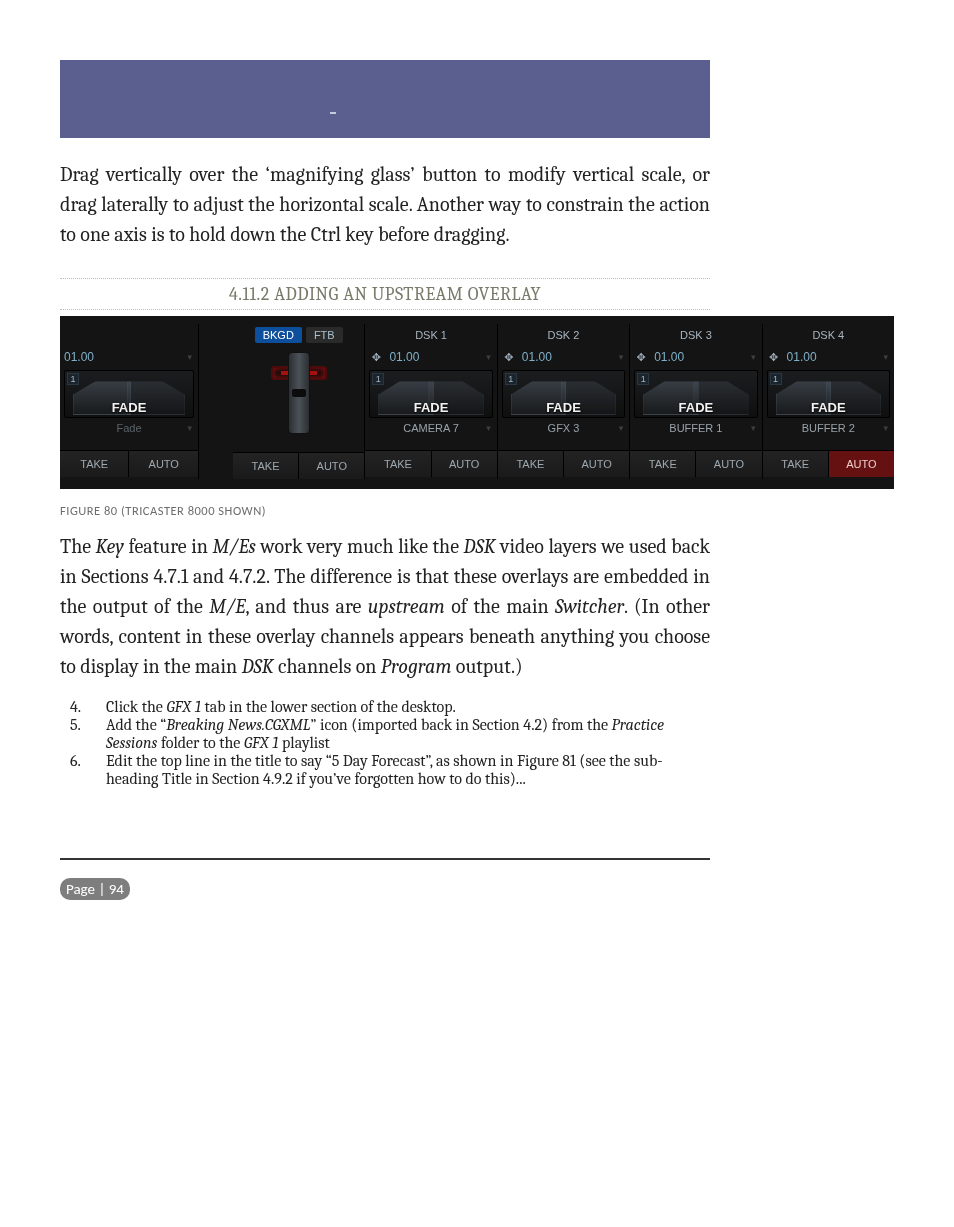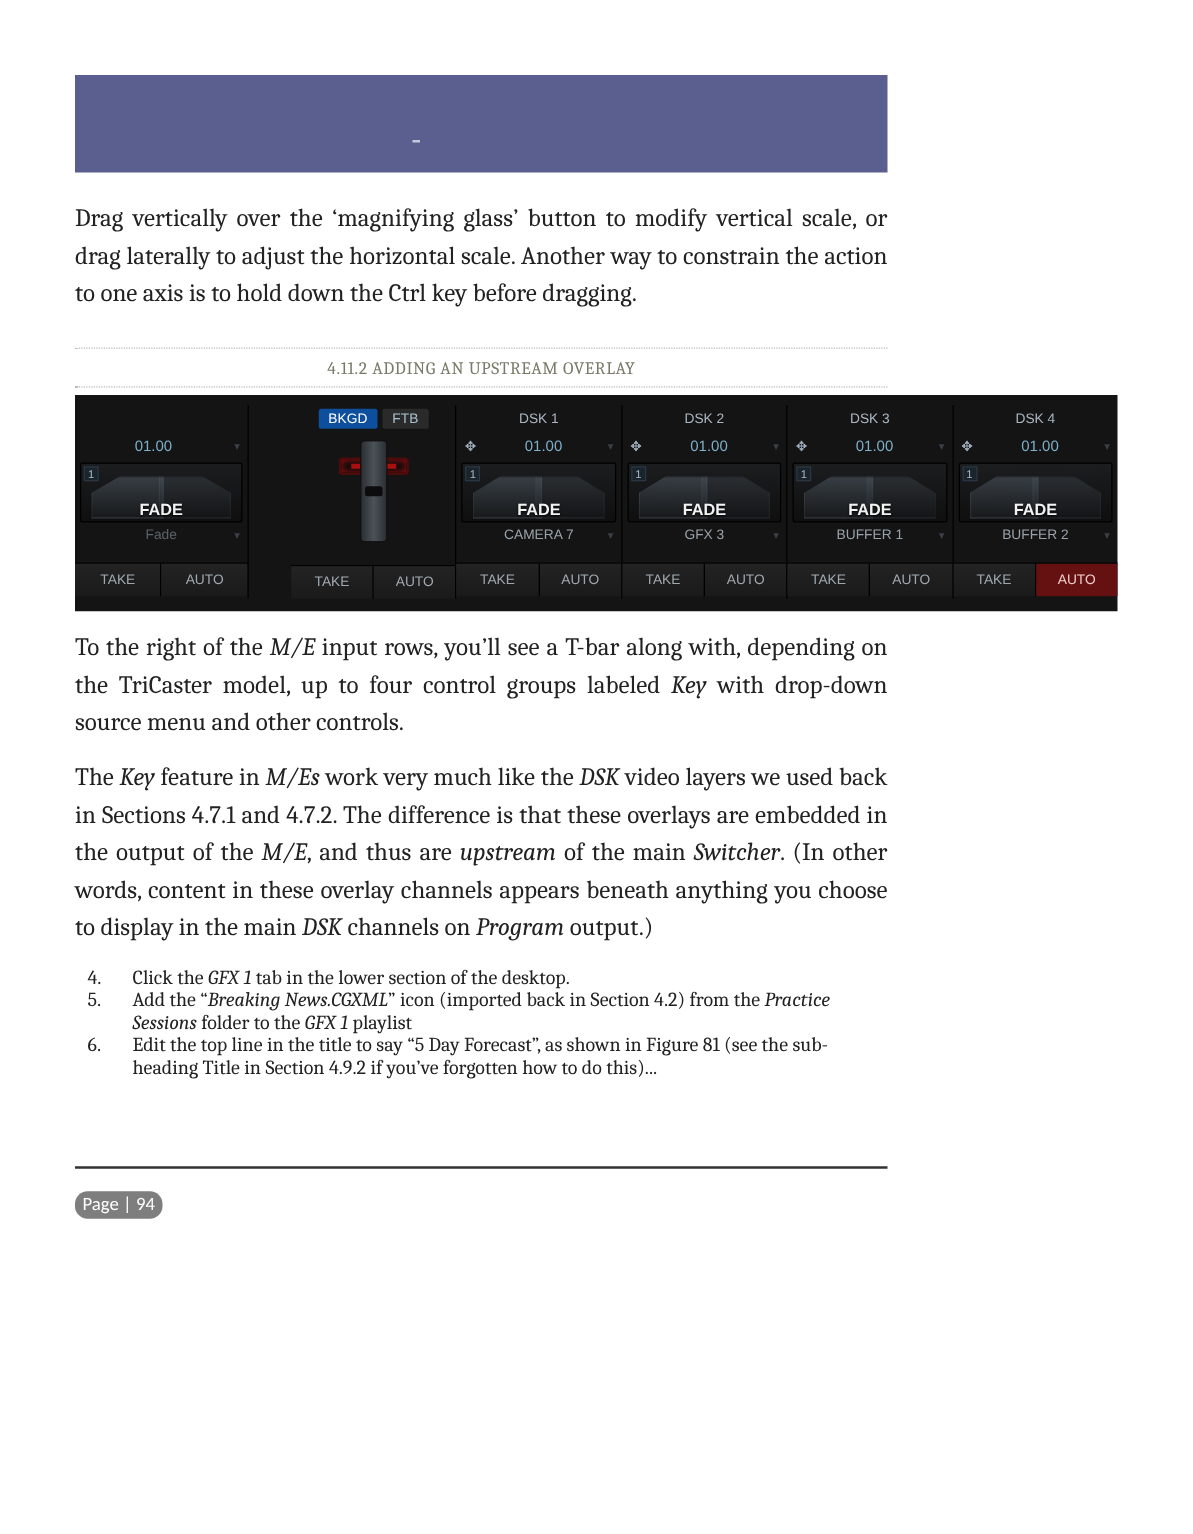--- a/index.html
+++ b/index.html
@@ -42,21 +42,21 @@
     border-top: 1px dotted #bbb;
     border-bottom: 1px dotted #bbb;
     height: 30px;
     margin: 28px 0 6px 0;
     display: flex;
     align-items: center;
     justify-content: center;
   }
   .section-title {
     font-family: Cambria, Georgia, serif;
-    font-size: 14px;
+    font-size: 18px;
     color: #7a7a6a;
     letter-spacing: 0.5px;
   }
 
   
   .fig {
     background: #141414;
     width: 834px;
     padding: 8px 0 10px 0;
     color: #ddd;
@@ -102,21 +102,21 @@
     display: flex;
     align-items: center;
     height: 22px;
     padding: 0 4px;
     color: #7fb0c9;
     font-size: 12px;
     gap: 6px;
   }
   .move-icon { width:14px; text-align:center; color:#9fafbd; font-size:11px;}
   .ddarrow { color:#3a4046; font-size:9px; margin-left:auto; margin-right:2px;}
-  .timerow .val { flex:1; text-align:center; }
+  .timerow .val { flex:1; }
 
   
   .thumb {
     height: 46px;
     position: relative;
     margin: 2px 4px 0 4px;
     background: linear-gradient(180deg, #1b1d1f 0%, #0f0f0f 100%);
     border: 1px solid #000;
     border-radius: 2px;
     overflow: hidden;
@@ -397,24 +397,22 @@
         </div>
         <div class="btnrow">
           <div class="btn">TAKE</div>
           <div class="btn red">AUTO</div>
         </div>
       </div>
 
     </div>
   </div>
 
-
-  <p class="para">
-    <span>To the right of the </span><em class="i">M/E</em><span> input rows, you’ll see a T-bar along with, depending on the TriCaster model, up to four control groups labeled </span><em class="i">Key</em><span> with drop-down source menu and other controls.</span>
-  </p>
+  <div class="fig-caption">FIGURE 80 (TRICASTER 8000 SHOWN)</div>
+
 
   <p class="para">
     <span>The </span><em class="i">Key</em><span> feature in </span><em class="i">M/Es</em><span> work very much like the </span><em class="i">DSK</em><span> video layers we used back in Sections 4.7.1 and 4.7.2.  The difference is that these overlays are embedded in the output of the </span><em class="i">M/E</em><span>, and thus are </span><em class="i">upstream</em><span> of the main </span><em class="i">Switcher</em><span>.  (In other words, content in these overlay channels appears beneath anything you choose to display in the main </span><em class="i">DSK</em><span> channels on </span><em class="i">Program</em><span> output.)</span>
   </p>
 
   <ol class="numlist">
     <li>
       <span class="num">4.</span>
       <span>Click the </span><em class="i">GFX 1</em><span> tab in the lower section of the desktop.</span>
     </li>

